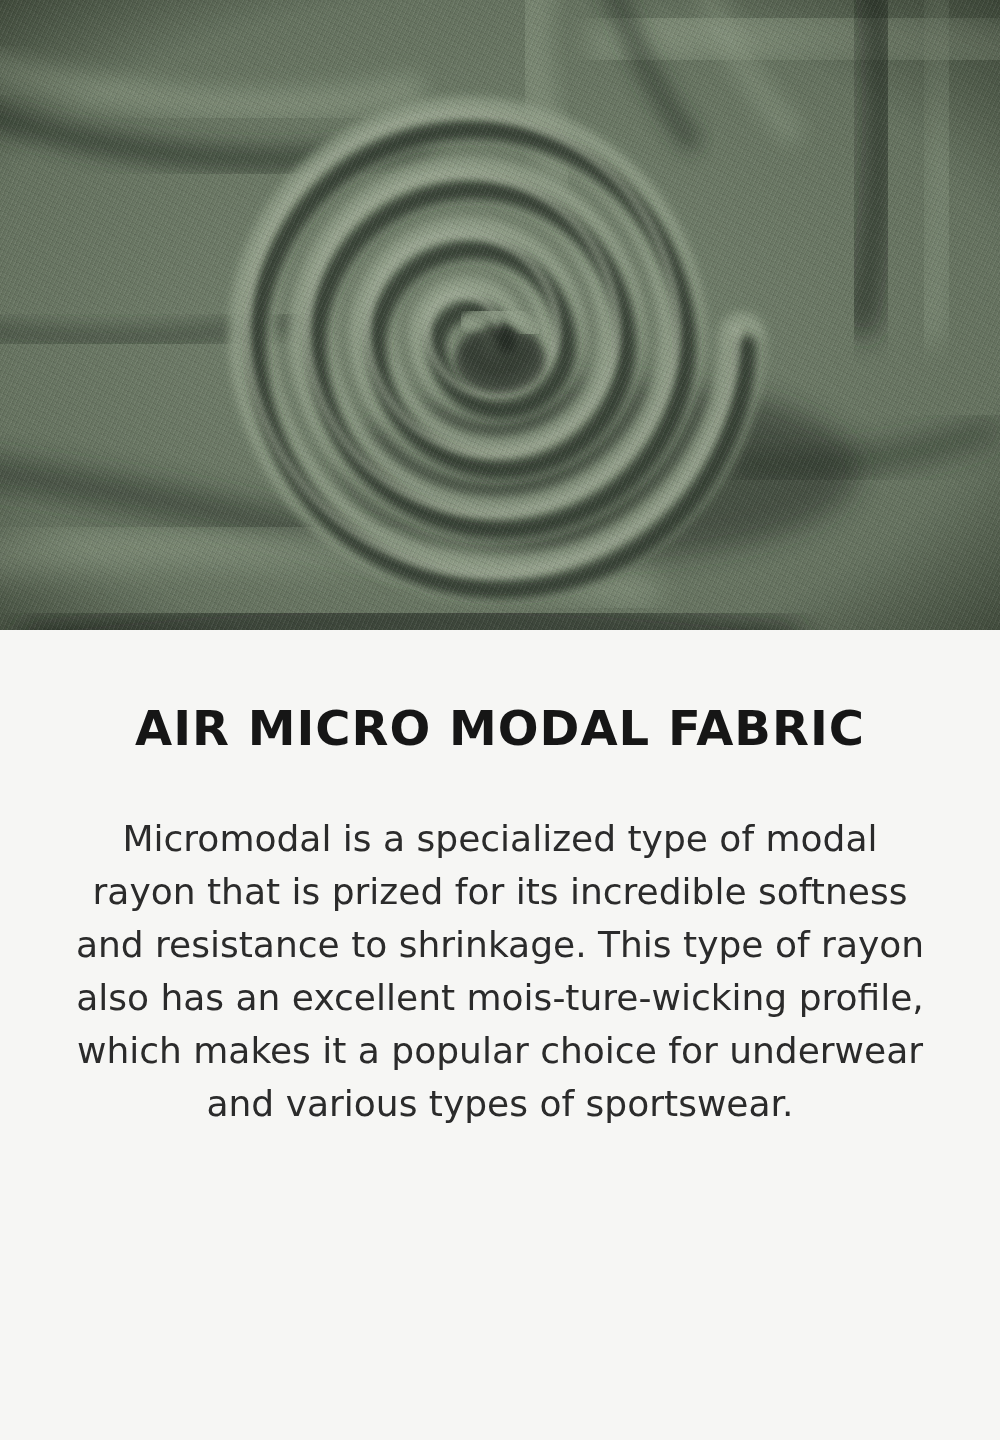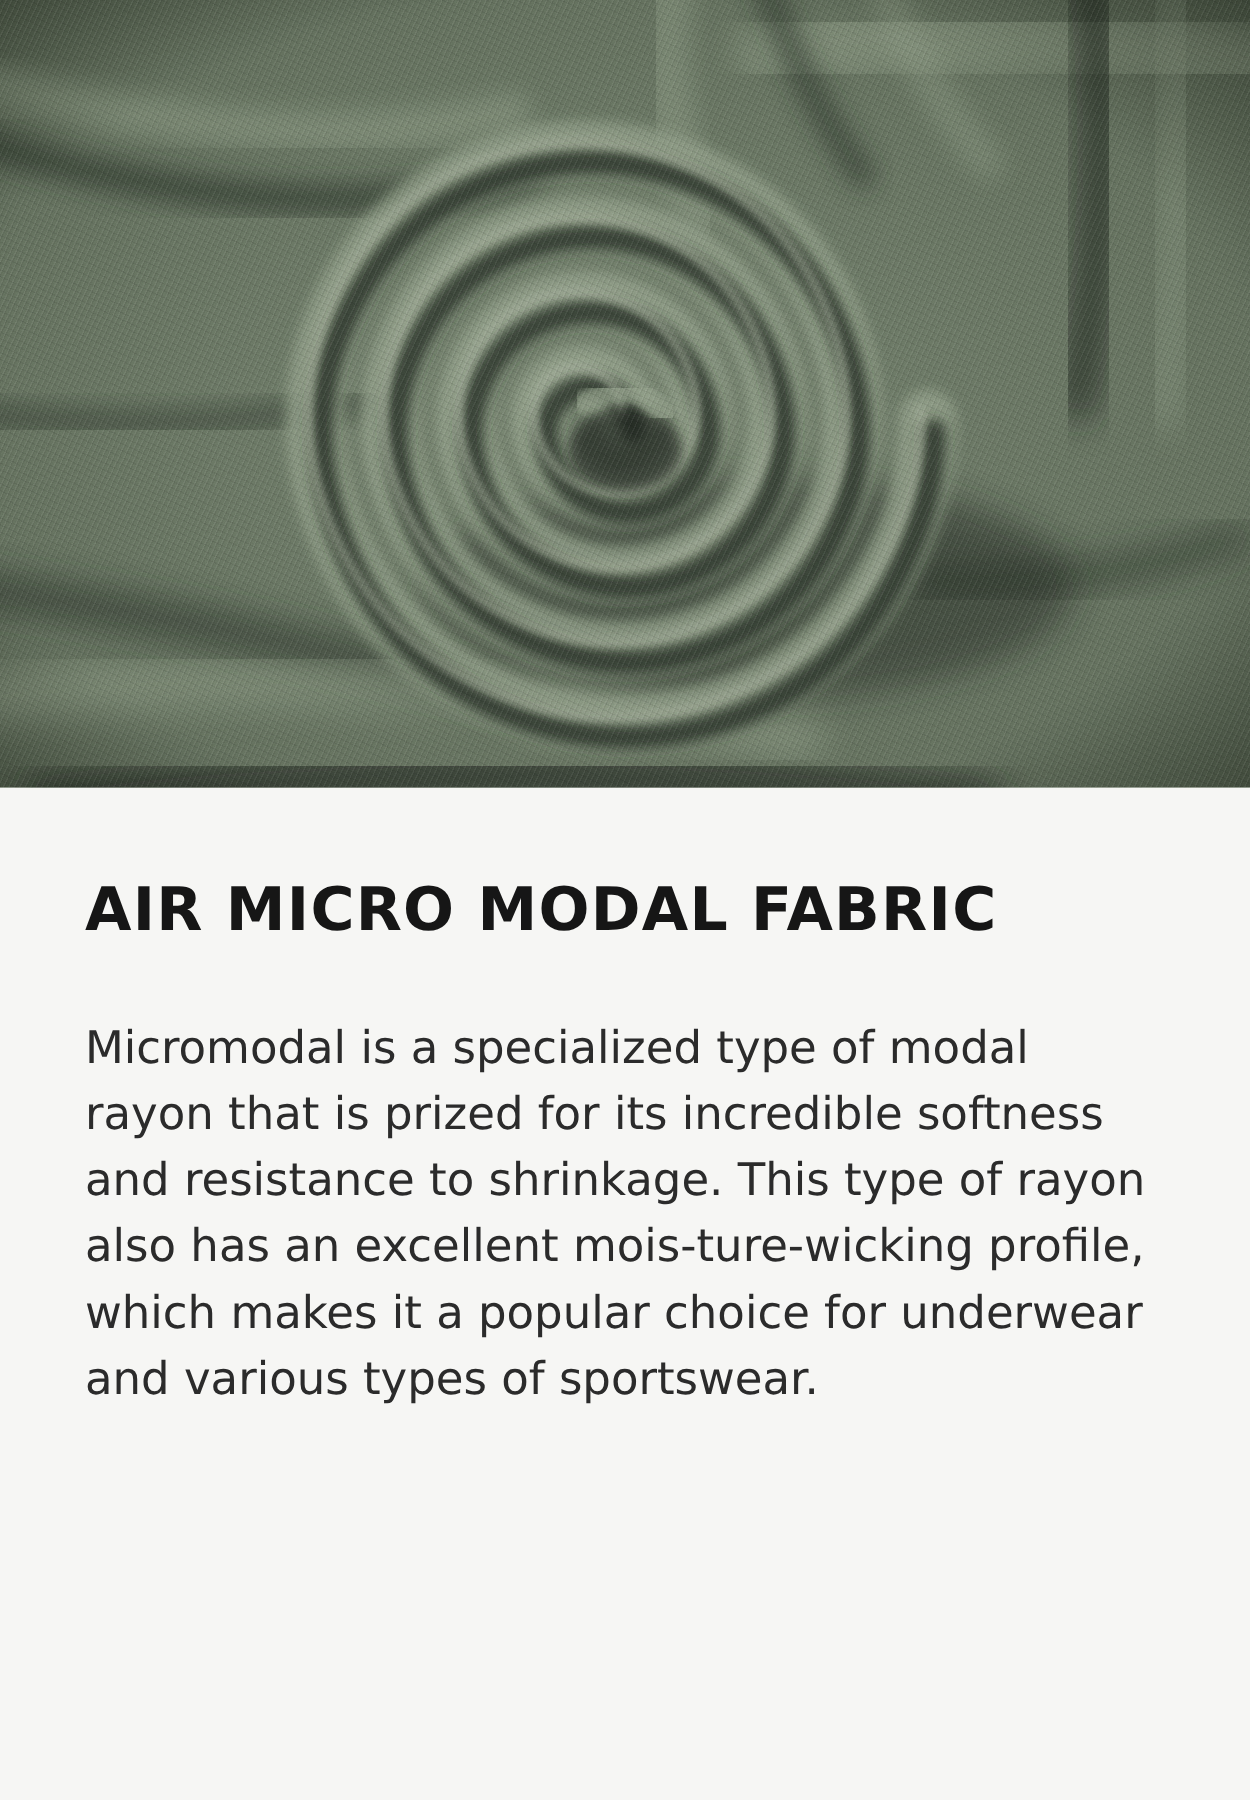--- a/index.html
+++ b/index.html
@@ -14,20 +14,21 @@
   }
   .photo svg { display: block; width: 1000px; height: 630px; }
   .texture {
     position: absolute; inset: 0; pointer-events: none;
     background:
       repeating-linear-gradient(115deg, rgba(255,255,255,0.06) 0 1px, rgba(0,0,0,0.05) 1px 2px, transparent 2px 4px),
       repeating-linear-gradient(25deg, rgba(0,0,0,0.06) 0 1px, transparent 1px 5px);
   }
   .content {
     padding: 70px 68px 0 68px;
+    text-align: center;
   }
   .content h1 {
     margin: 0 0 56px 0;
     font-size: 48px;
     font-weight: bold;
     letter-spacing: 1px;
     color: var(--heading_color, #161616);
     line-height: 56px;
   }
   .content p {

